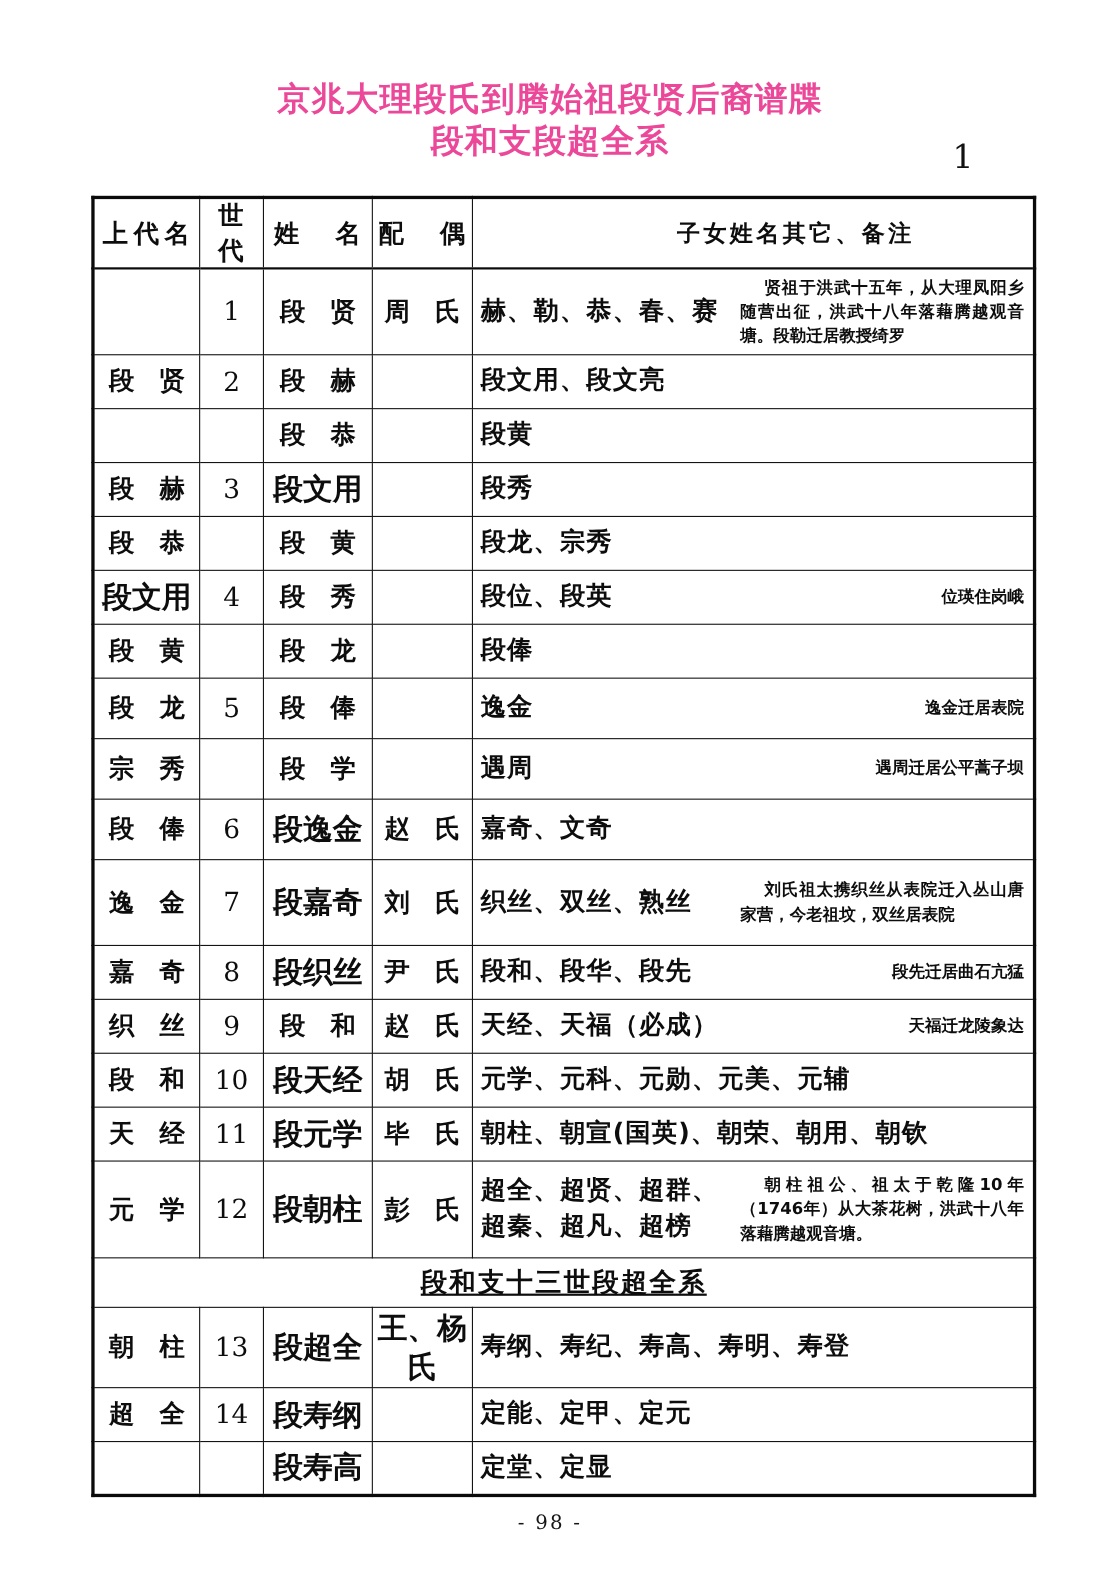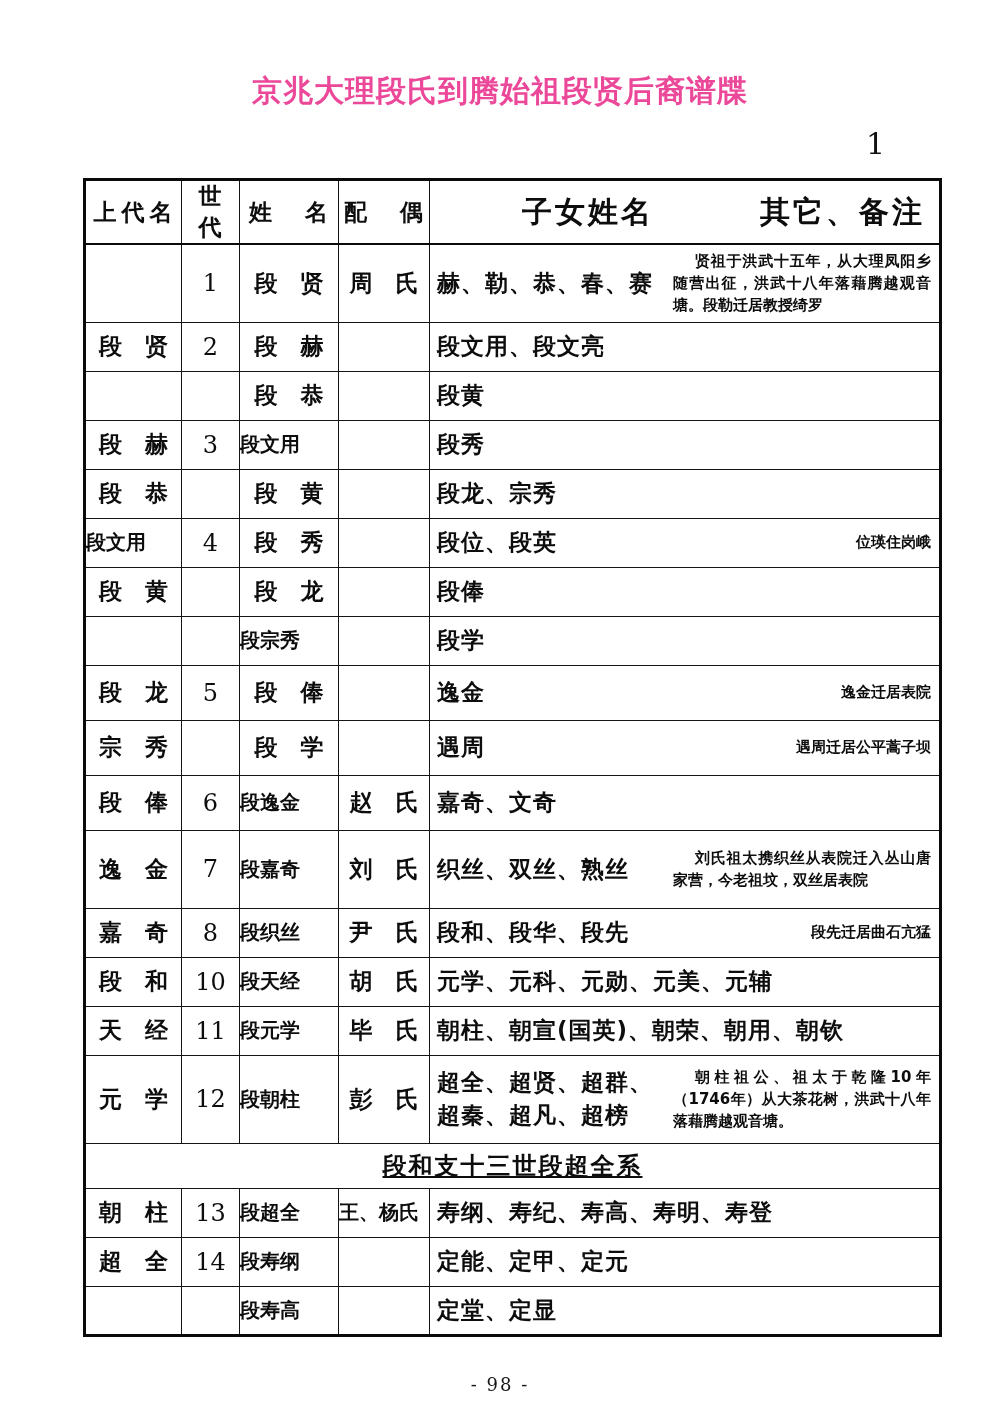--- a/index.html
+++ b/index.html
@@ -75,23 +75,23 @@
   }
   .hdr {
     font-size: 23px;
     font-weight: bold;
     text-align: center;
     letter-spacing: 5px;
     padding-left: 4px;
   }
   .hdr-children {
     display: flex;
-    justify-content: space-between;
+    justify-content: center;
     align-items: center;
-    font-size: 30px;
+    font-size: 21px;
     font-weight: bold;
     padding: 0 14px 0 0;
   }
   .hdr-children .kids {
     flex: 0 0 auto;
     margin-left: 92px;
     letter-spacing: 3px;
   }
   .hdr-children .notes {
     flex: 0 0 auto;
@@ -100,23 +100,23 @@
 
   
   .sp2 {
     font-size: 23px;
     font-weight: bold;
     text-align: center;
     display: block;
     letter-spacing: 0;
   }
   .tight {
-    font-size: 20px;
-    font-weight: bold;
-    text-align: left;
+    font-size: 27px;
+    font-weight: bold;
+    text-align: center;
     display: block;
     letter-spacing: 0px;
   }
   .gen-num {
     font-size: 24px;
     text-align: center;
     display: block;
     font-family: "DejaVu Serif", "Liberation Serif", serif;
   }
 
@@ -188,20 +188,21 @@
     font-family: "DejaVu Serif", "Liberation Serif", serif;
     letter-spacing: 2px;
     color: #151515;
   }
 </style>
 </head>
 <body>
 
 <div class="title-block">
   <div class="title-line">京兆大理段氏到腾始祖段贤后裔谱牒</div>
+  <div class="title-line">段和支段超全系</div>
 </div>
 
 <div class="corner-number">1</div>
 
 <div class="sheet">
   <table class="genealogy">
     <colgroup>
       <col class="c-ancestor">
         <col class="c-gen">
         <col class="c-name">
@@ -357,39 +358,20 @@
           </td>
           <td>
             <span class="tight"></span>
           </td>
           <td>
             <div class="cell-children">
               <span class="kids-text">段俸</span>
             </div>
           </td>
         </tr>
-        <tr class="r-std">
-          <td>
-            <span class="tight"></span>
-          </td>
-          <td>
-            <span class="gen-num"></span>
-          </td>
-          <td>
-            <span class="tight">段宗秀</span>
-          </td>
-          <td>
-            <span class="tight"></span>
-          </td>
-          <td>
-            <div class="cell-children">
-              <span class="kids-text">段学</span>
-            </div>
-          </td>
-        </tr>
         <tr class="r-mid">
           <td>
             <span class="sp2">段　龙</span>
           </td>
           <td>
             <span class="gen-num">5</span>
           </td>
           <td>
             <span class="sp2">段　俸</span>
           </td>
@@ -472,20 +454,40 @@
           <td>
             <span class="tight">段织丝</span>
           </td>
           <td>
             <span class="sp2">尹　氏</span>
           </td>
           <td>
             <div class="cell-children">
               <span class="kids-text">段和、段华、段先</span>
               <span class="note-text one-line">段先迁居曲石亢猛</span>
+            </div>
+          </td>
+        </tr>
+        <tr class="r-std">
+          <td>
+            <span class="sp2">织　丝</span>
+          </td>
+          <td>
+            <span class="gen-num">9</span>
+          </td>
+          <td>
+            <span class="sp2">段　和</span>
+          </td>
+          <td>
+            <span class="sp2">赵　氏</span>
+          </td>
+          <td>
+            <div class="cell-children">
+              <span class="kids-text">天经、天福（必成）</span>
+              <span class="note-text one-line">天福迁龙陵象达</span>
             </div>
           </td>
         </tr>
         <tr class="r-std">
           <td>
             <span class="sp2">段　和</span>
           </td>
           <td>
             <span class="gen-num">10</span>
           </td>

